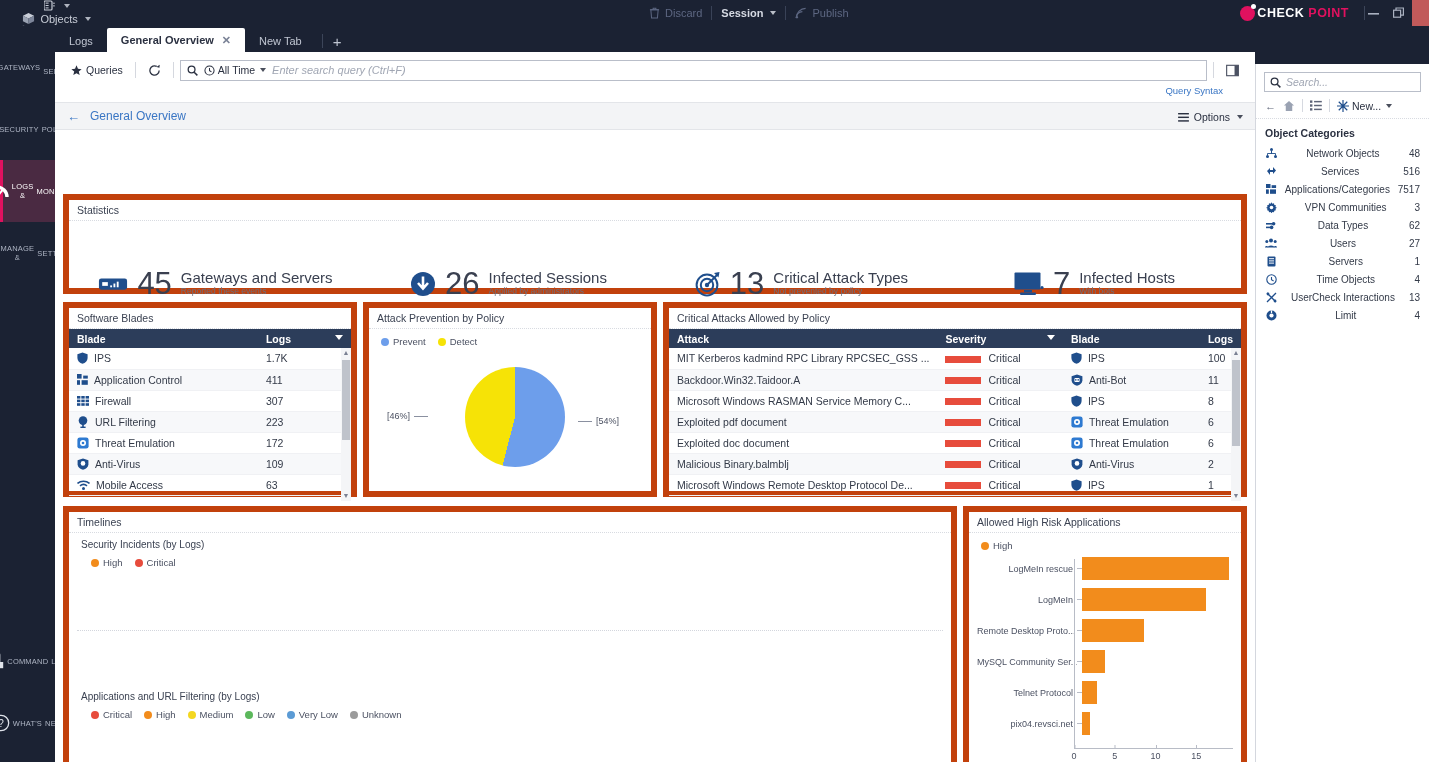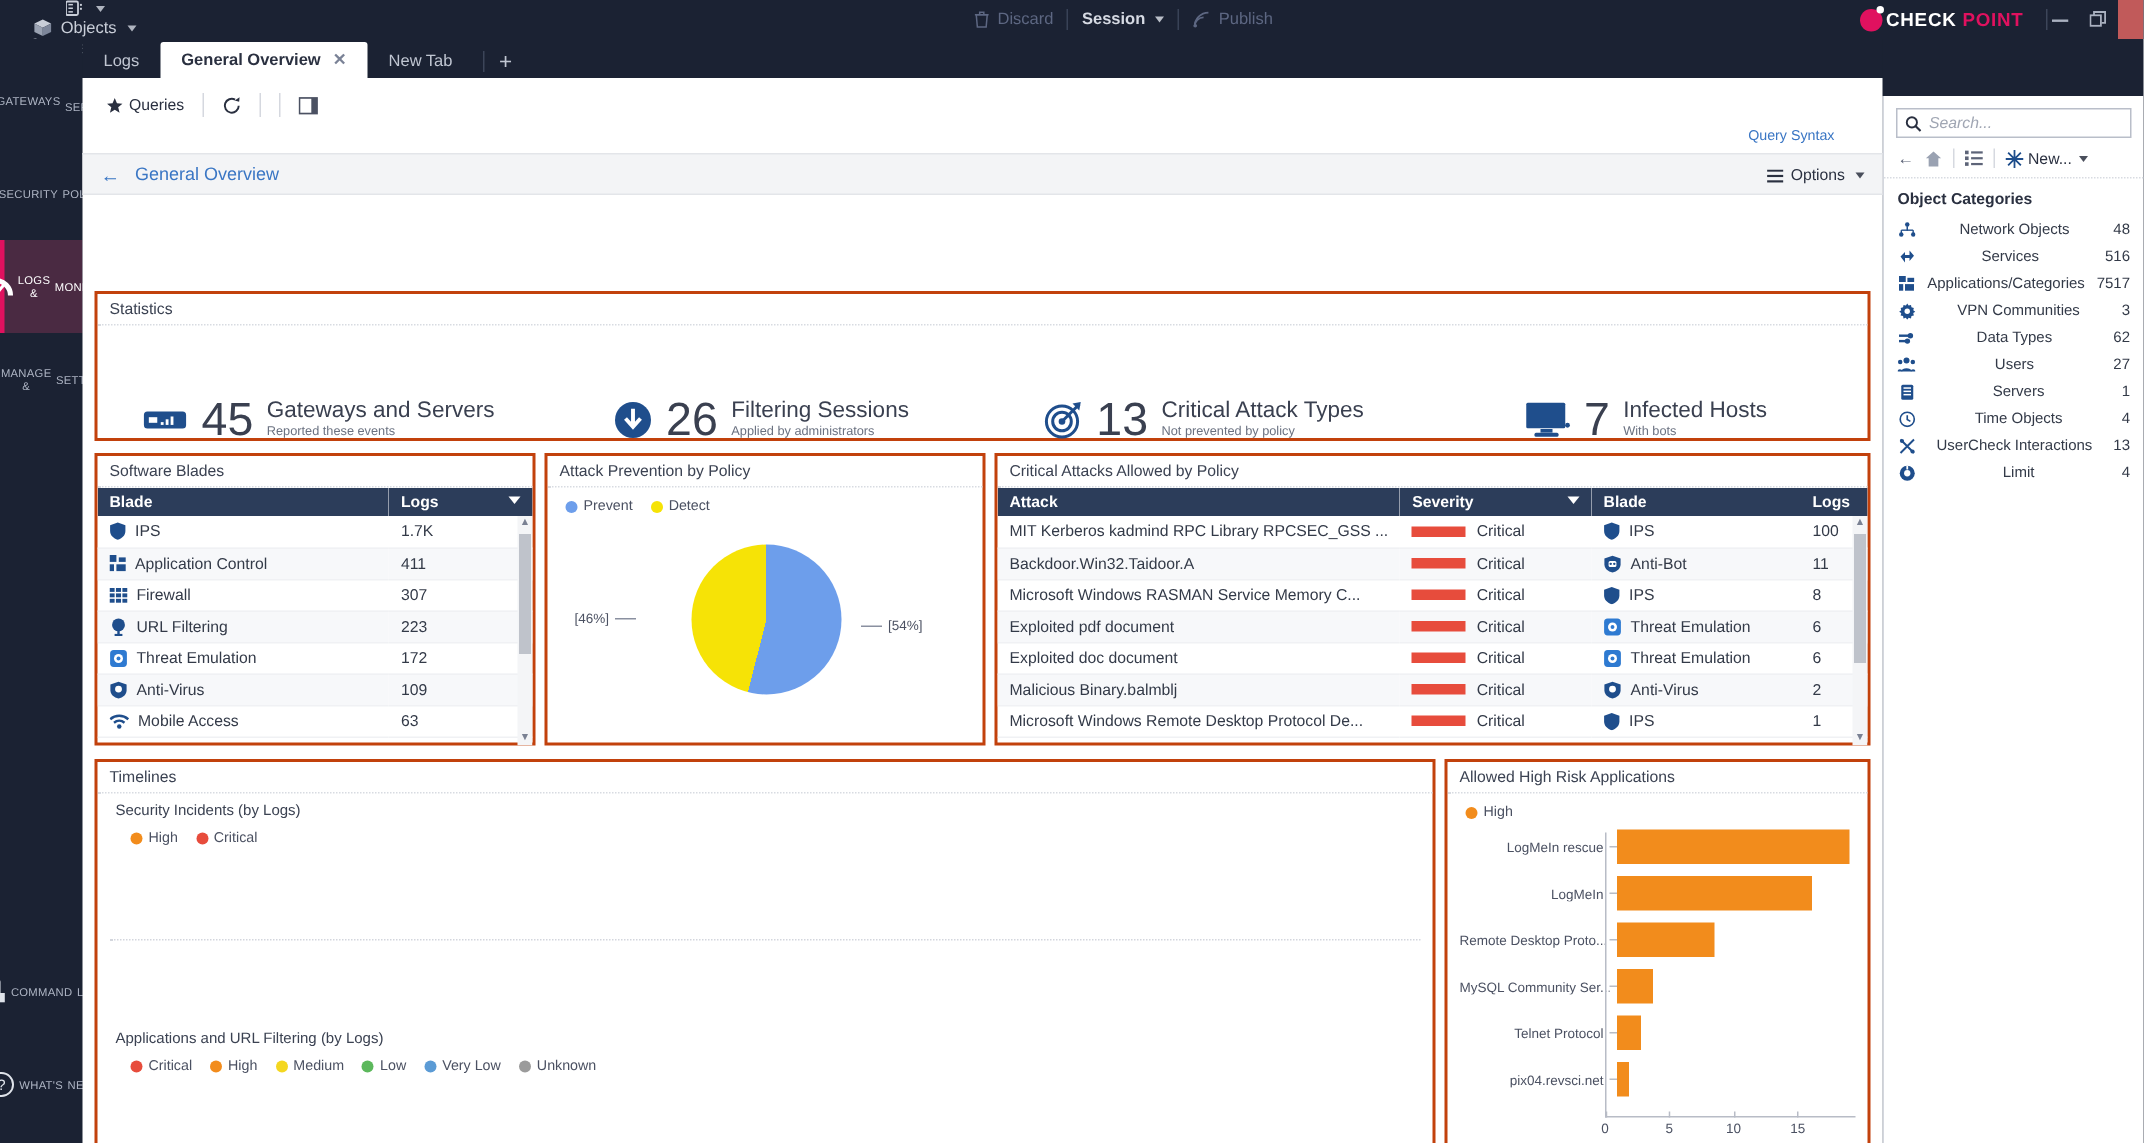--- a/index.html
+++ b/index.html
@@ -61,21 +61,21 @@
   .qb-input .ph { color:#a0a6b3; font-style:italic; font-size:11px; }
   .alltime { display:flex; align-items:center; gap:3px; font-size:10.5px; color:#2a3040; }
   .qsyntax { position:absolute; right:32px; top:33px; font-size:9.5px; color:#3a76c4; }
 
   .crumbbar { position:relative; height:28px; background:#f3f4f6; border-top:1px solid #e3e5e9; border-bottom:1px solid #e3e5e9; display:flex; align-items:center; padding:0 12px; margin-top:14px;}
   .crumb-back { color:#3a76c4; font-size:13px; margin-right:10px; }
   .crumb-title { font-size:12px; color:#3a76c4; }
   .options { position:absolute; right:12px; top:0; height:28px; display:flex; align-items:center; gap:5px; font-size:10.5px; color:#2a3040; }
 
   
-  .panel { background:#fff; border:2px solid #c2410c; position:absolute; }
+  .panel { background:#fff; border:6px solid #c2410c; position:absolute; }
   .panel-title { height:21px; line-height:21px; padding:0 8px; font-size:10.5px; color:#3b4252; border-bottom:1px dotted #d8dbe1; }
 
   #stats { left:8px; top:142px; width:1184px; height:100px; }
   .stats-body { display:flex; height:78px; align-items:flex-end; }
   .stat { flex:1; display:flex; align-items:center; justify-content:center; gap:9px; }
   .stat-icon { color:#1f4e8c; display:flex; align-items:center; }
   .stat-num { font-size:31px; color:#3a4050; font-weight:300; line-height:1; }
   .stat-txt .t1 { font-size:15px; color:#3a4050; line-height:16px; }
   .stat-txt .t2 { font-size:8.5px; color:#6a7180; line-height:11px; }
 
@@ -343,20 +343,39 @@
       <div class="qb-div"></div>
       <div class="qb-btn">
         <span>
           <svg width="13" height="13" viewBox="0 0 14 14">
               <path d="M12 7 A5 5 0 1 1 9.4 2.6" fill="none" stroke="#2a3040" stroke-width="1.4"></path>
               <path d="M12.6 0.9 L12.3 4.1 L9.1 3.3 Z" fill="#2a3040"></path>
             </svg>
         </span>
       </div>
       <div class="qb-div"></div>
+      <div class="qb-input">
+        <span>
+          <svg width="11" height="11" viewBox="0 0 12 12">
+              <circle cx="5" cy="5" r="3.7" fill="none" stroke="#2a3040" stroke-width="1.4"></circle>
+              <path d="M7.8 7.8 L11.3 11.3" stroke="#2a3040" stroke-width="1.6"></path>
+            </svg>
+        </span>
+        <span class="alltime">
+          <span>
+            <svg width="11" height="11" viewBox="0 0 12 12">
+                <circle cx="6" cy="6" r="5" fill="none" stroke="#2a3040" stroke-width="1.1"></circle>
+                <path d="M6 3.2 V6.2 L8.1 7.4" stroke="#2a3040" stroke-width="1.1" fill="none"></path>
+              </svg>
+          </span>
+          <span>All Time</span>
+          <span class="caret"></span>
+        </span>
+        <span class="ph">Enter search query (Ctrl+F)</span>
+      </div>
       <div class="qb-div"></div>
       <div class="qb-btn">
         <span>
           <svg width="13" height="13" viewBox="0 0 14 14">
               <rect x="0.7" y="1.4" width="12.6" height="11.2" fill="none" stroke="#4b5162" stroke-width="1.2"></rect>
               <rect x="9.2" y="1.4" width="4.1" height="11.2" fill="#4b5162"></rect>
             </svg>
         </span>
       </div>
       <div class="qsyntax">Query Syntax</div>
@@ -401,21 +420,21 @@
         </div>
         <div class="stat">
           <span class="stat-icon">
             <svg width="26" height="26" viewBox="0 0 26 26">
                 <circle cx="13" cy="13" r="12" fill="#1f4e8c"></circle>
                 <path d="M13 5.5 V16.5 M8 12 L13 17.5 L18 12" stroke="#fff" stroke-width="2.6" fill="none"></path>
               </svg>
           </span>
           <span class="stat-num">26</span>
           <span class="stat-txt">
-            <div class="t1">Filtering Sessions</div>
+            <div class="t1">Infected Sessions</div>
             <div class="t2">Applied by administrators</div>
           </span>
         </div>
         <div class="stat">
           <span class="stat-icon">
             <svg width="26" height="26" viewBox="0 0 26 26">
                 <circle cx="12" cy="14" r="10.4" fill="none" stroke="#1f4e8c" stroke-width="2"></circle>
                 <circle cx="12" cy="14" r="6.2" fill="none" stroke="#1f4e8c" stroke-width="2"></circle>
                 <circle cx="12" cy="14" r="2.2" fill="#1f4e8c"></circle>
                 <path d="M12 14 L23.5 2.5" stroke="#1f4e8c" stroke-width="2"></path>

